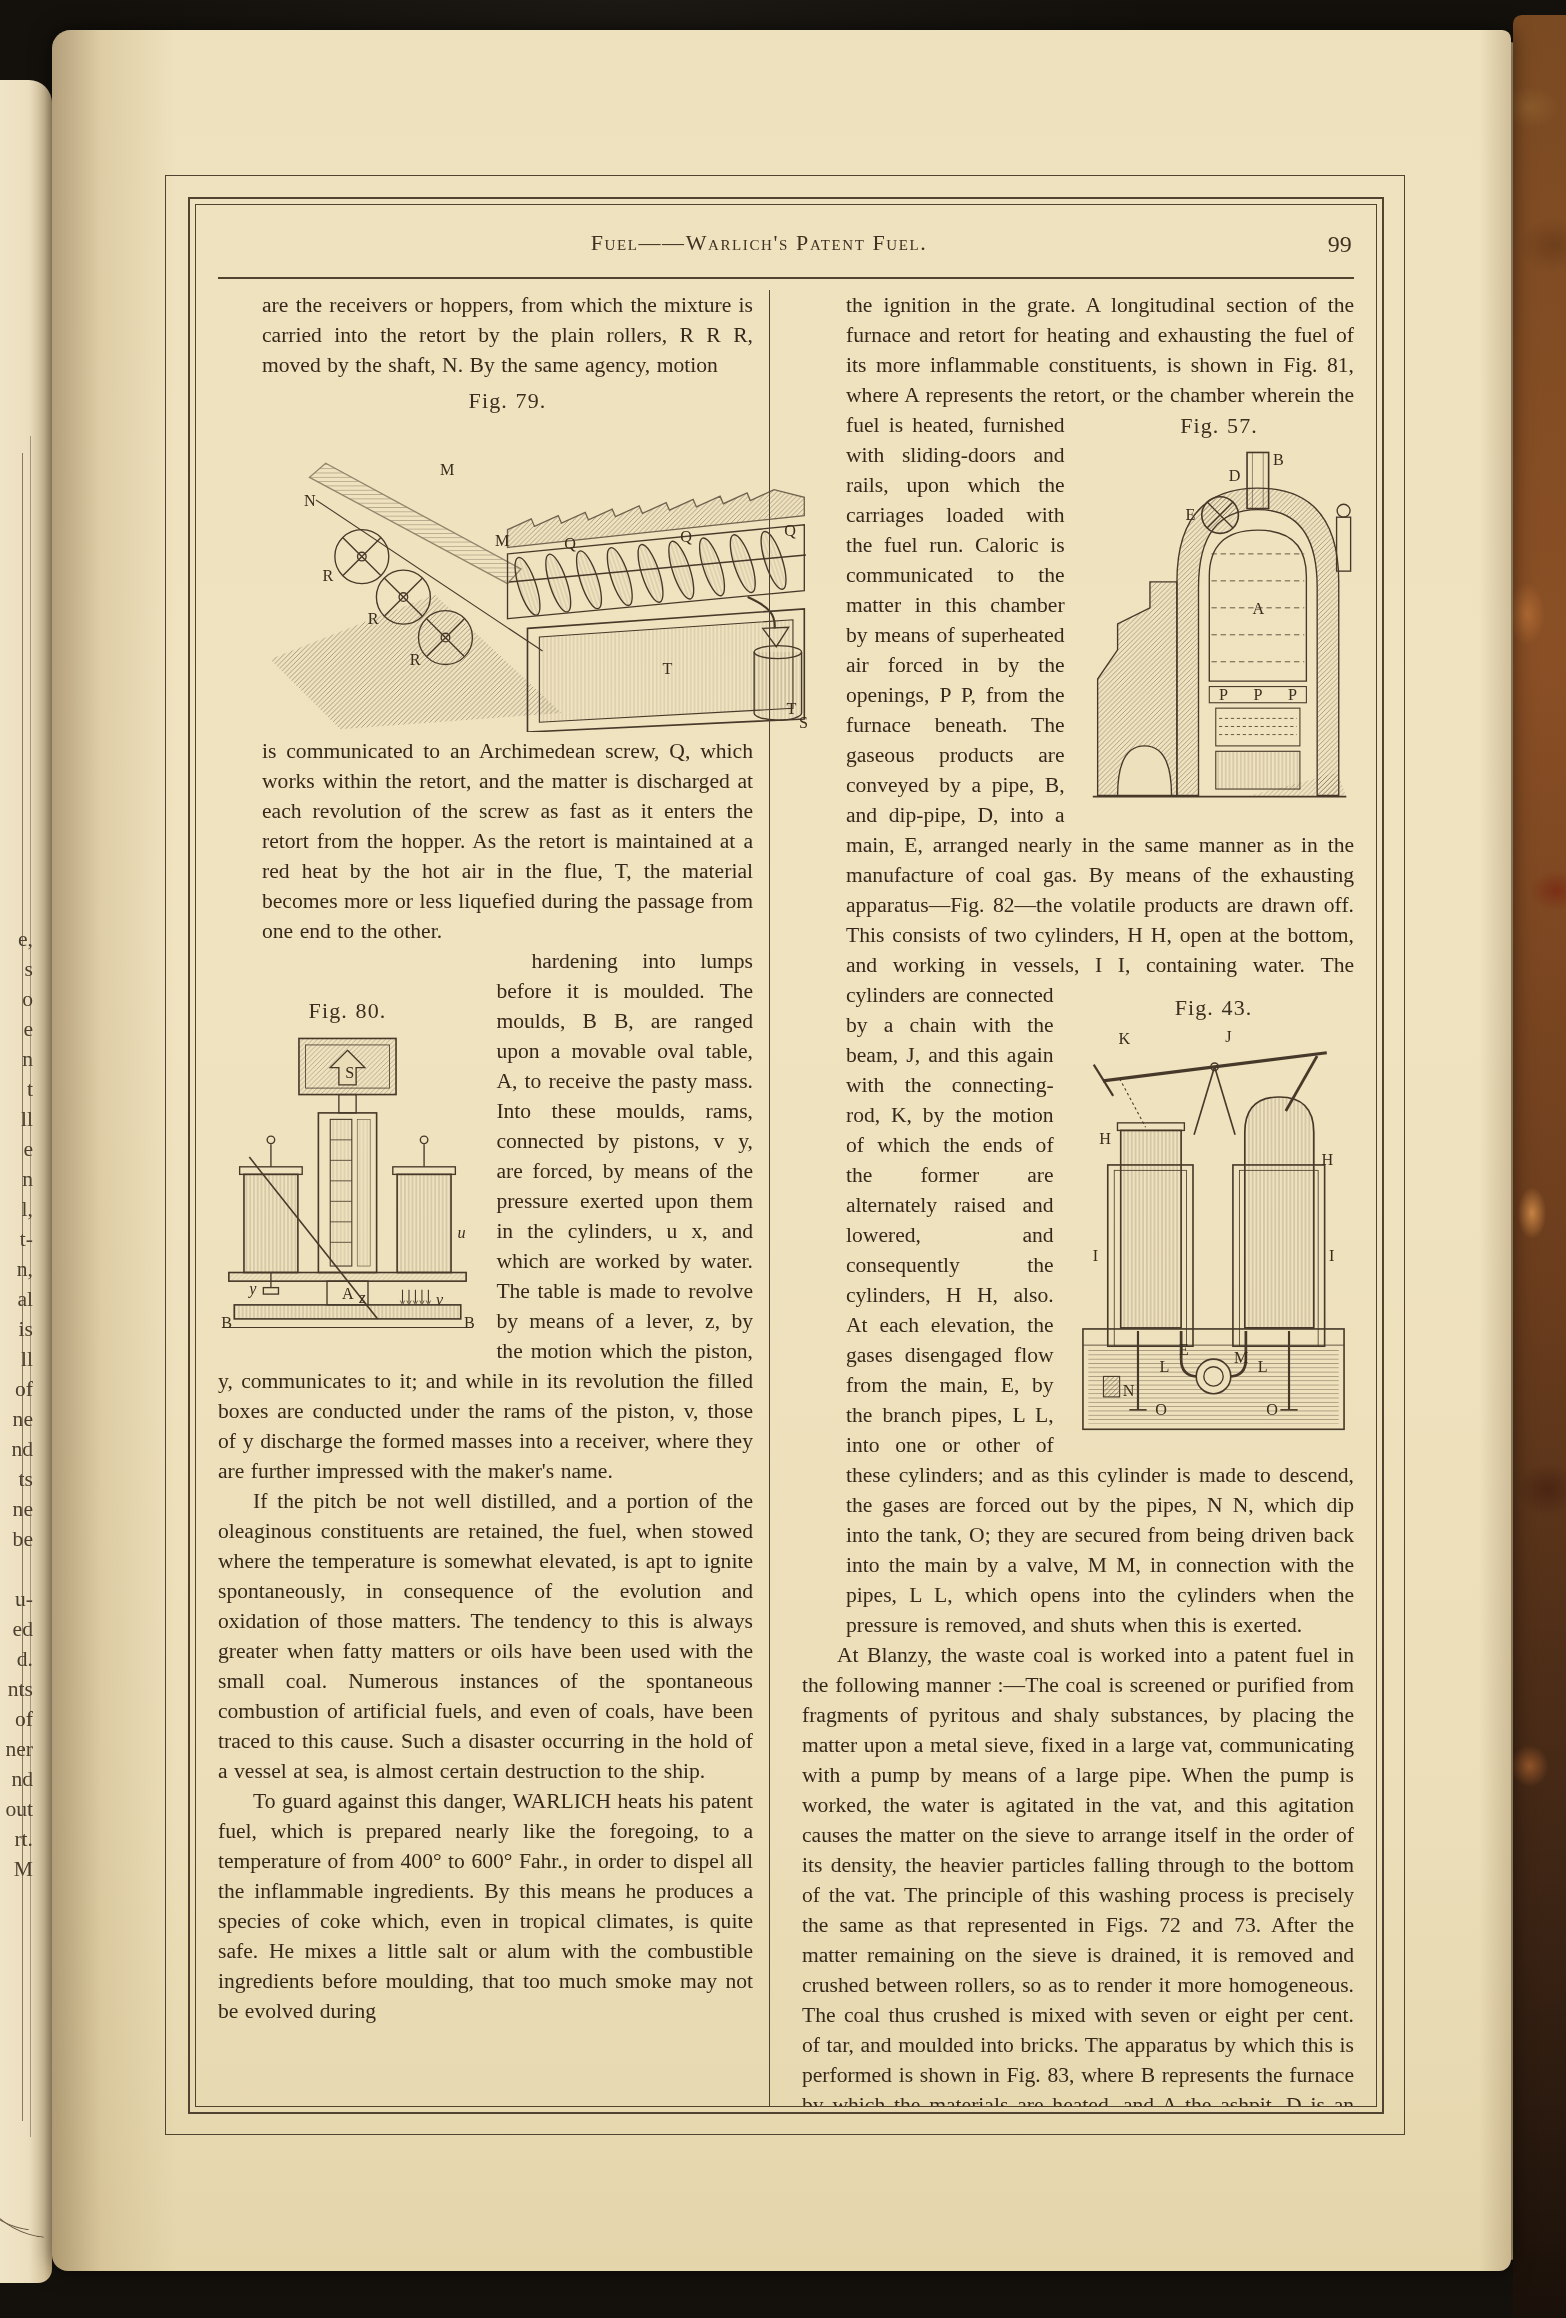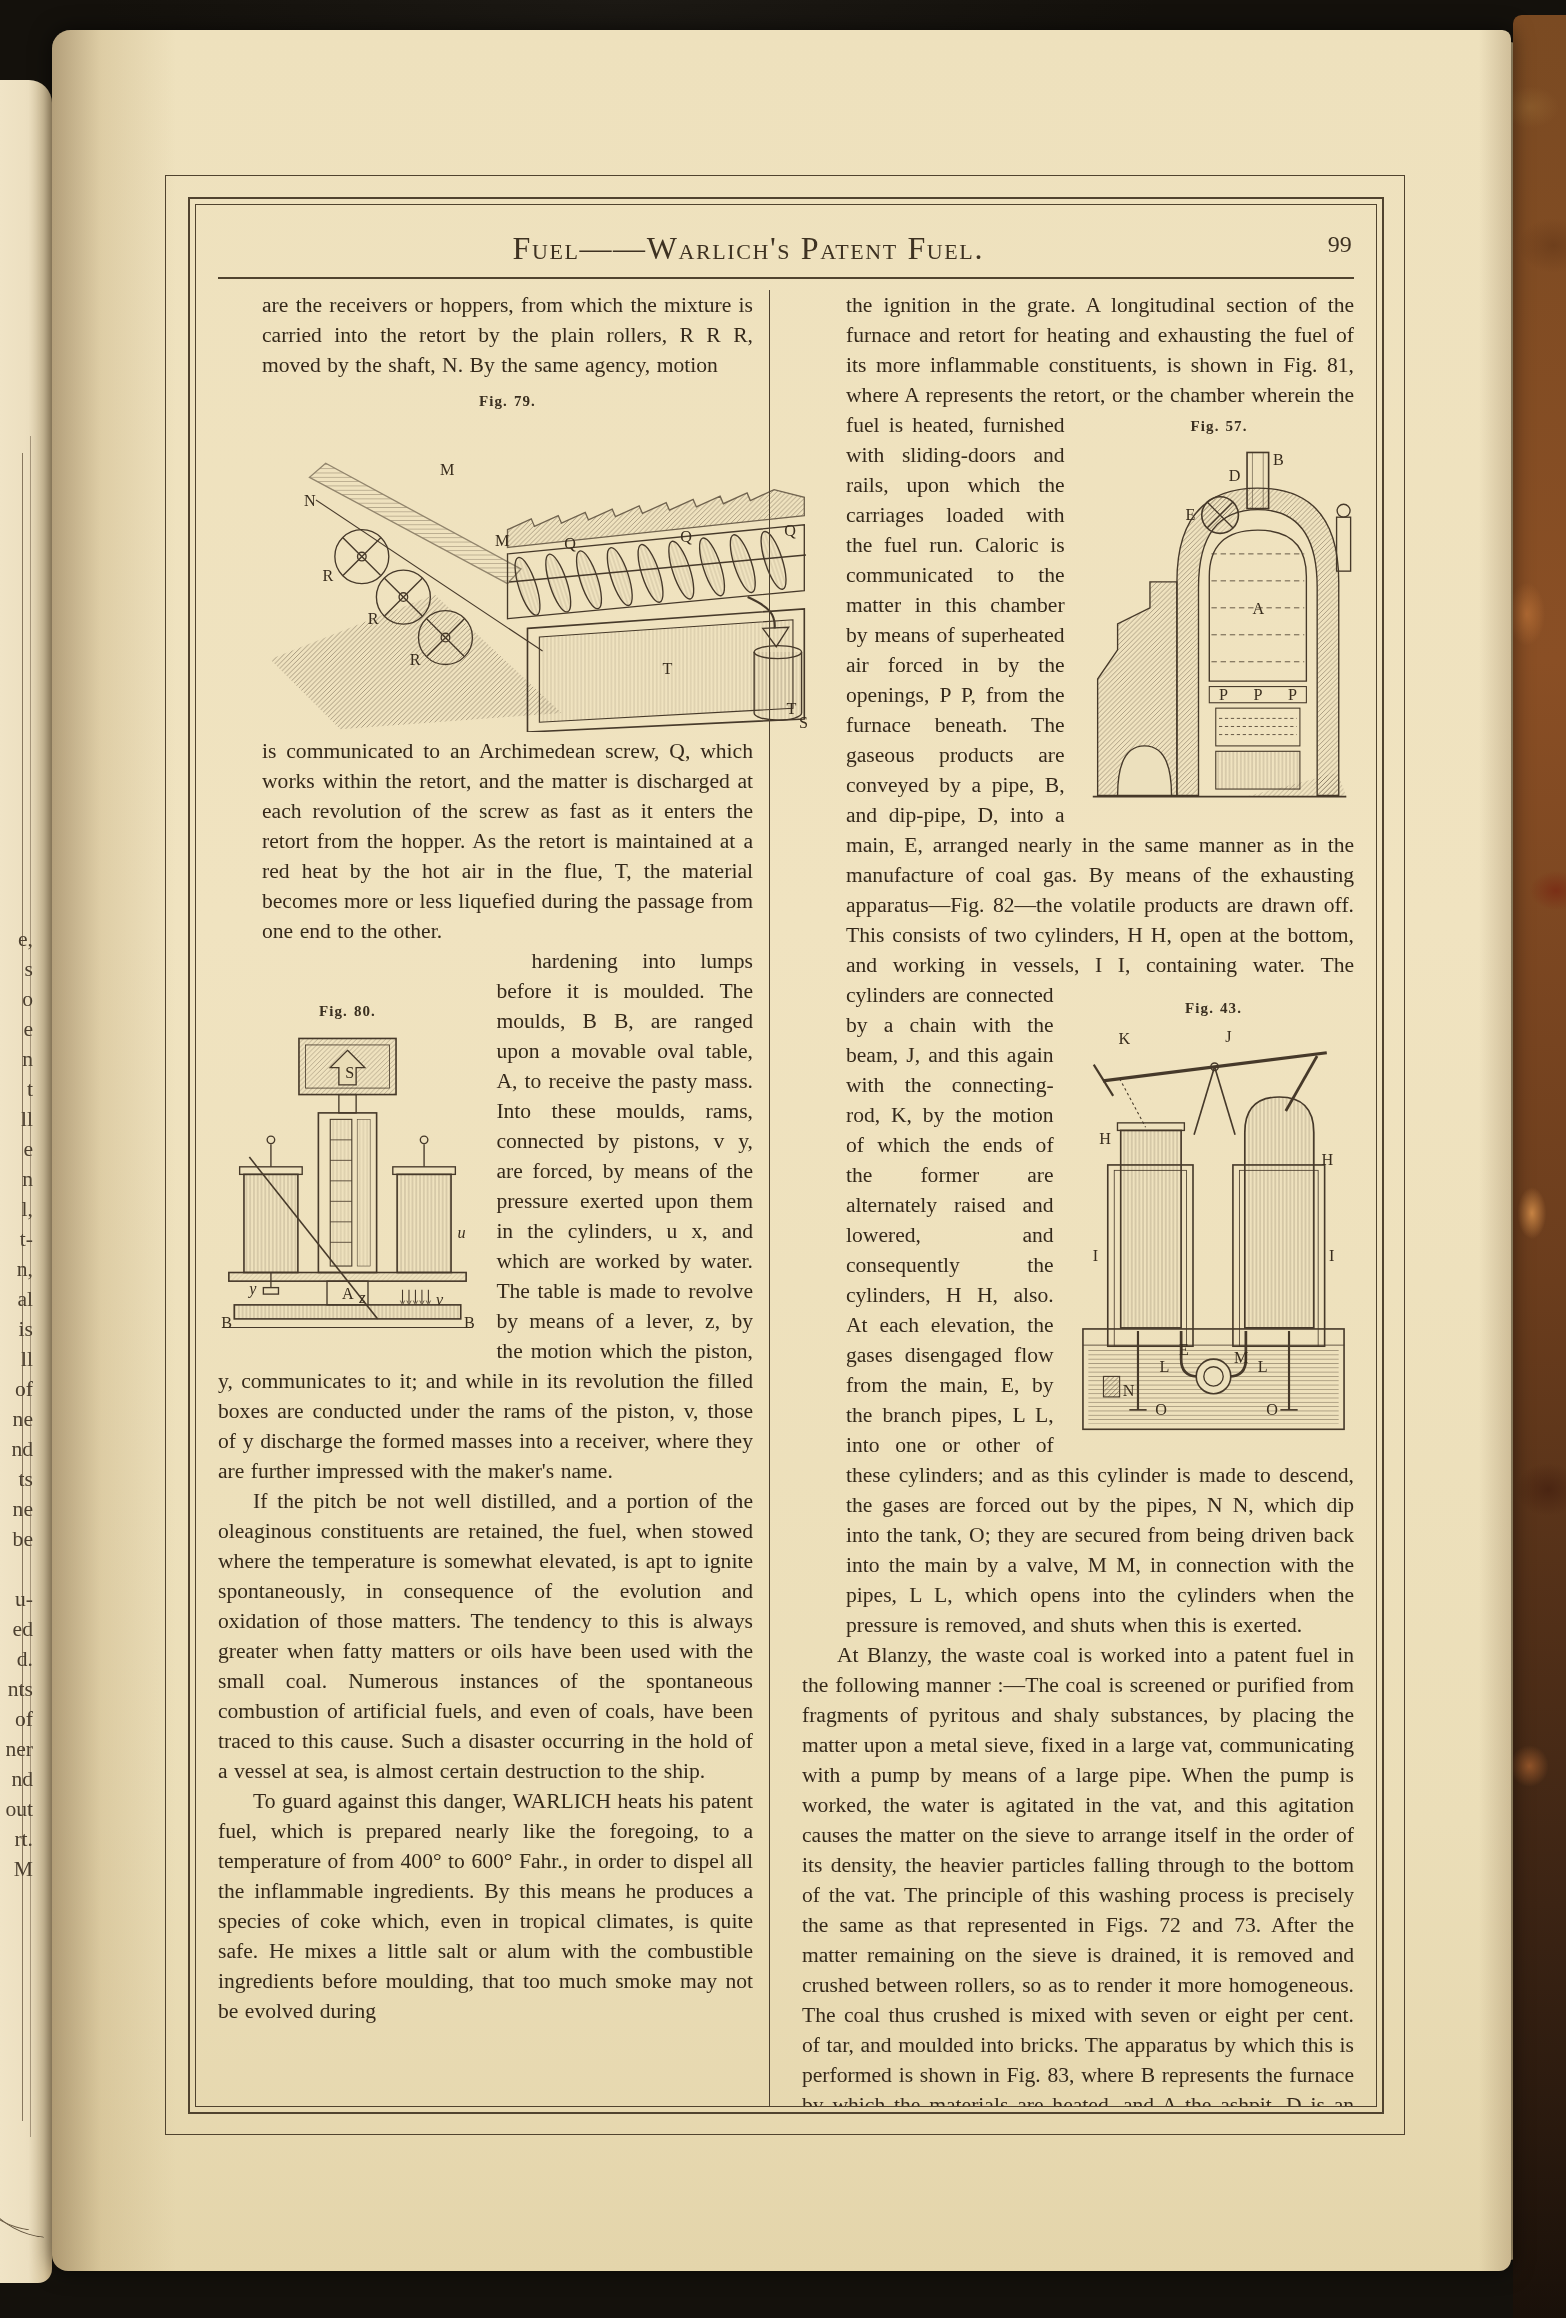--- a/index.html
+++ b/index.html
@@ -54,35 +54,35 @@
   .frame-outer{position:absolute;left:113px;top:145px;width:1238px;height:1958px;
     border:1.6px solid #50432f;}
   .frame-mid{position:absolute;left:136px;top:167px;width:1192px;height:1913px;
     border:2.2px solid #50432f;}
   .frame-inner{position:absolute;left:5.4px;top:5.4px;right:5.4px;bottom:5.4px;
     border:1.1px solid #50432f;padding:0 21.6px;overflow:hidden;}
 
   
   .page-head{position:relative;margin-top:25px;height:33px;}
   .head-title{position:absolute;left:50%;transform:translateX(-58%);top:0;
-    font-variant:small-caps;font-size:32px;letter-spacing:1.6px;color:#3e3222;white-space:nowrap;}
+    font-variant:small-caps;font-size:22px;letter-spacing:1.6px;color:#3e3222;white-space:nowrap;}
   .head-page-num{position:absolute;right:2.2px;top:1.1px;font-size:24px;color:#3e3222;text-align:right;}
   .head-rule{height:1.6px;background:#50432f;margin-top:14px;}
 
   
   .cols{display:flex;margin-top:10.8px;min-height:1803px;}
   .col{box-sizing:border-box;}
   .col-left{width:551px;padding-right:16px;}
   .col-right{flex:1;border-left:1.1px solid #4c4030;padding-left:32px;}
   p{margin:0;text-align:justify;font-size:21.6px;line-height:30px;color:#35291b;
     text-indent:35px;word-spacing:1.1px;}
   p.noindent{text-indent:0;margin-left:44px;}
 
   
-  .figcap{display:block;text-align:center;font-size:15px;font-weight:700;
+  .figcap{display:block;text-align:center;font-size:22px;font-weight:400;
     letter-spacing:1.1px;color:#3a2f20;text-indent:0;line-height:24px;}
   .figblock{display:block;margin:9.7px 0 4.3px;text-indent:0;}
   .figblock svg{display:block;margin:5.4px auto 0;}
   .figfloat{display:block;text-indent:0;}
   .fl{float:left;width:259px;margin:3.2px 19.4px 3.2px 0;}
   .fl .figcap{margin:50px 0 8.6px;}
   .fr{float:right;width:270px;margin:2.2px 0 3.2px 19.4px;}
   .fr .figcap{margin:2.2px 0 7.6px;}
   .fr82{width:281px;}
   .fr82 .figcap{margin:14px 0 8.6px;}

